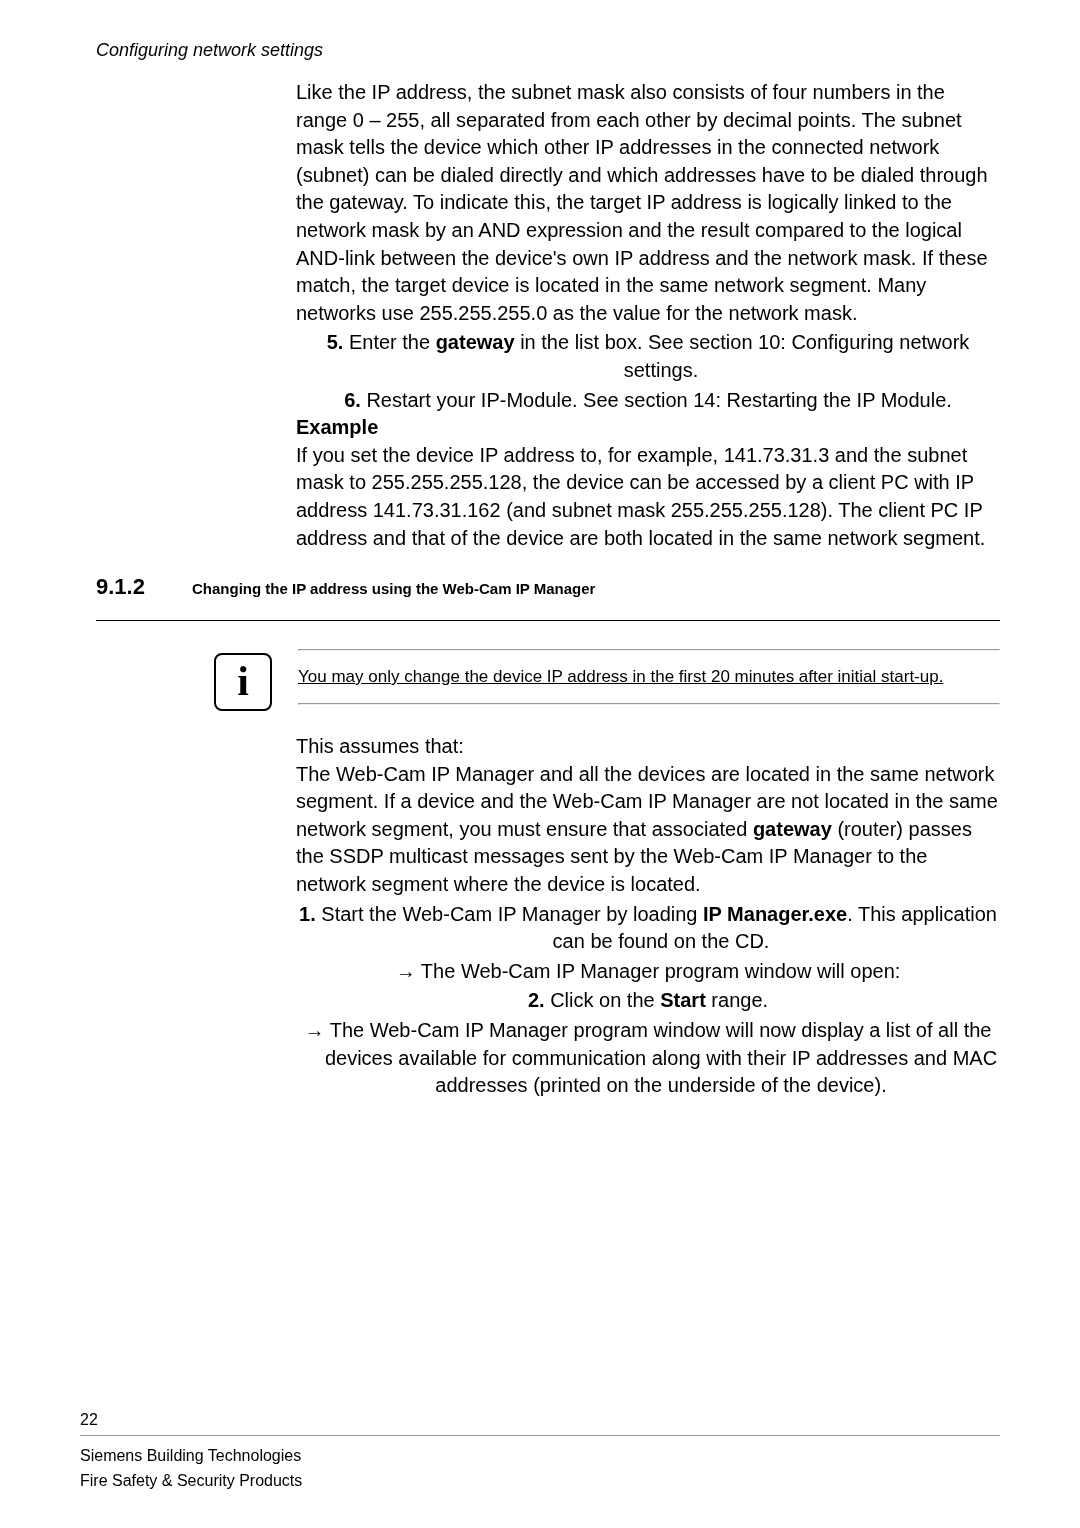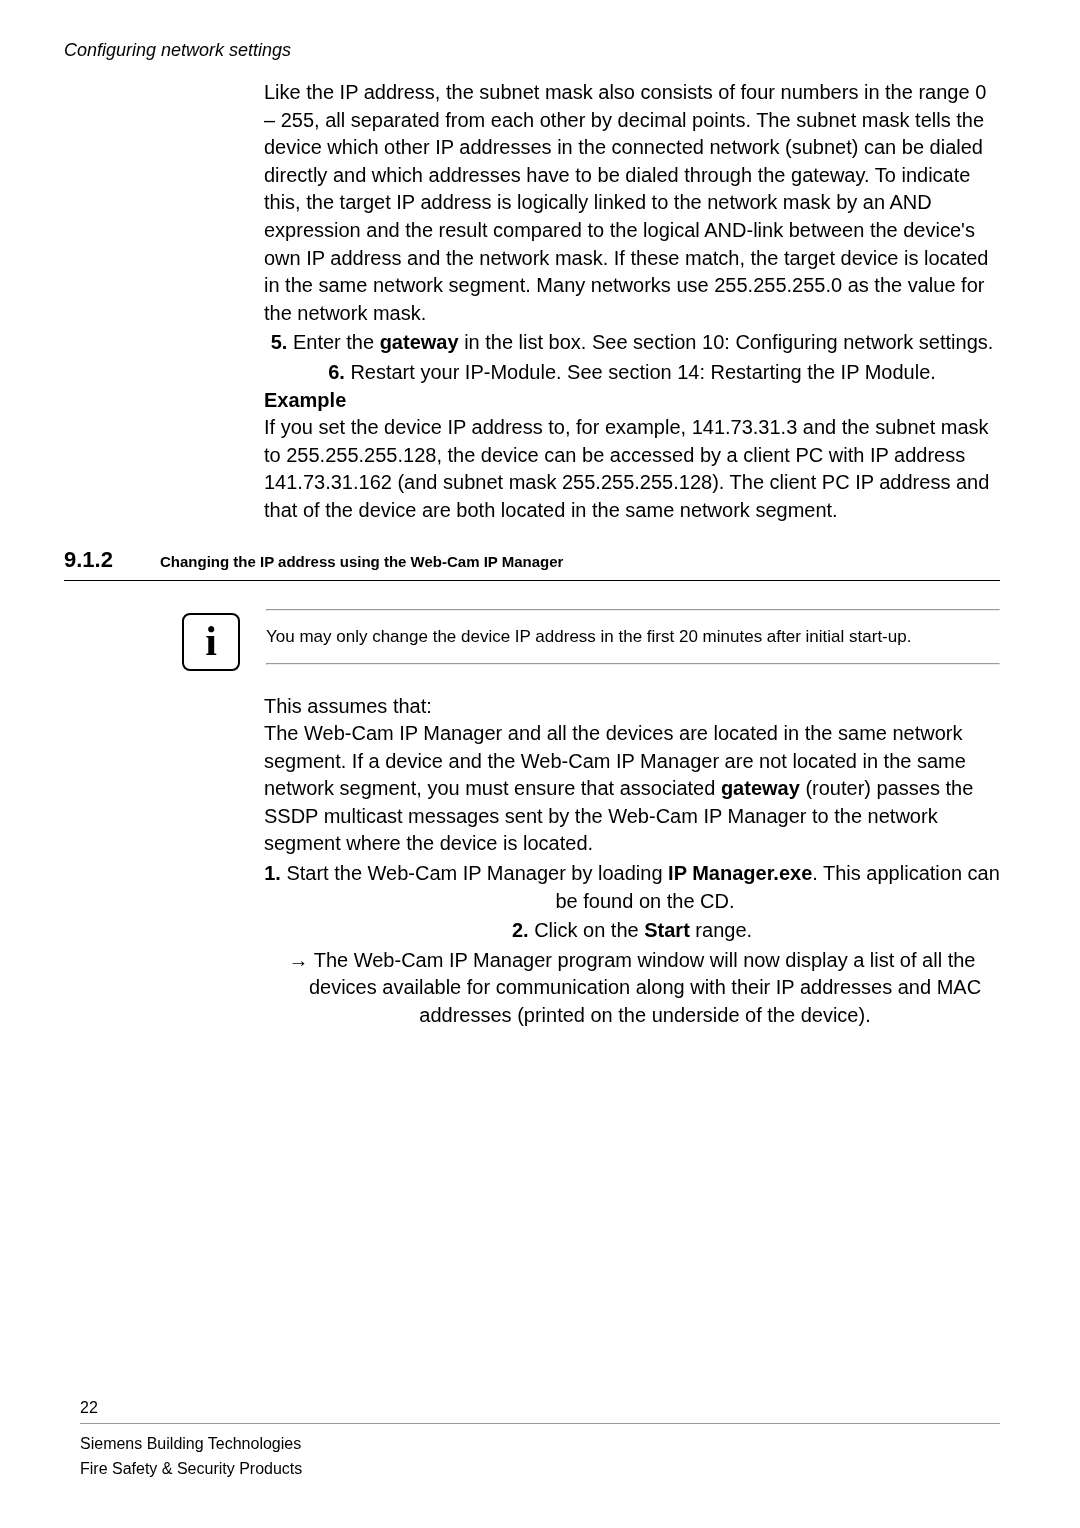--- a/index.html
+++ b/index.html
@@ -10,21 +10,21 @@
     height: 1528px;
     font-family: Arial, Helvetica, sans-serif;
     color: #000;
     background: #fff;
   }
   .page {
     position: relative;
     width: 1080px;
     height: 1528px;
     box-sizing: border-box;
-    padding: 40px 80px 0 64px;
+    padding: 40px 80px 0 96px;
     border-radius: 6px;
   }
   .header-title {
     font-style: italic;
     font-size: 18px;
     margin-bottom: 18px;
   }
 
   
   .col {
@@ -39,21 +39,21 @@
   .example-head {
     font-weight: bold;
     margin-top: 22px;
   }
 
   
   .section-row {
     display: flex;
     align-items: baseline;
     margin-top: 22px;
-    margin-bottom: 7px;
+    margin-bottom: 20px;
   }
   .section-num {
     width: 96px;
     font-size: 22px;
     font-weight: bold;
     flex-shrink: 0;
   }
   .section-h {
     font-size: 15px;
     font-weight: bold;
@@ -88,20 +88,21 @@
   .info-icon-box .glyph {
     font-family: "Times New Roman", Times, serif;
     font-weight: bold;
     font-size: 42px;
     line-height: 1;
     position: relative;
     top: -1px;
   }
   .info-note-wrap {
     flex: 1;
+    text-decoration: underline;
   }
   .info-note-wrap .rule {
     border-top: 1px solid #999;
     margin: 0;
   }
   .info-note-text {
     font-size: 17px;
     padding: 16px 0 16px 0;
   }
 
@@ -109,21 +110,21 @@
   .hang {
     text-indent: -26px;
     padding-left: 26px;
   }
 
   
   .footer {
     position: absolute;
     left: 80px;
     right: 80px;
-    bottom: 46px;
+    bottom: 34px;
   }
   .pagenum {
     font-size: 16px;
   }
   .footer-rule {
     border: none;
     border-top: 1px solid #999;
     margin: 6px 0 8px 0;
   }
   .footer-line {
@@ -173,20 +174,23 @@
   <div class="col">
     <p>This assumes that:</p>
     <p>
       <span>The Web-Cam IP Manager and all the devices are located in the same network segment. If a device and the Web-Cam IP Manager are not located in the same network segment, you must ensure that associated </span><b>gateway</b><span> (router) passes the SSDP multicast messages sent by the Web-Cam IP Manager to the network segment where the device is located.</span>
     </p>
 
     <p class="step hang">
       <b>1. </b><span>Start the Web-Cam IP Manager by loading </span><b>IP Manager.exe</b><span>. This application can be found on the CD.</span>
     </p>
 
+    <p class="step hang">
+      <span>→ </span><span>The Web-Cam IP Manager program window will open:</span>
+    </p>
 
     <p class="step hang">
       <b>2. </b><span>Click on the </span><b>Start</b><span> range.</span>
     </p>
 
     <p class="step hang">
       <span>→ </span><span>The Web-Cam IP Manager program window will now display a list of all the devices available for communication along with their IP addresses and MAC addresses (printed on the underside of the device).</span>
     </p>
   </div>
 

